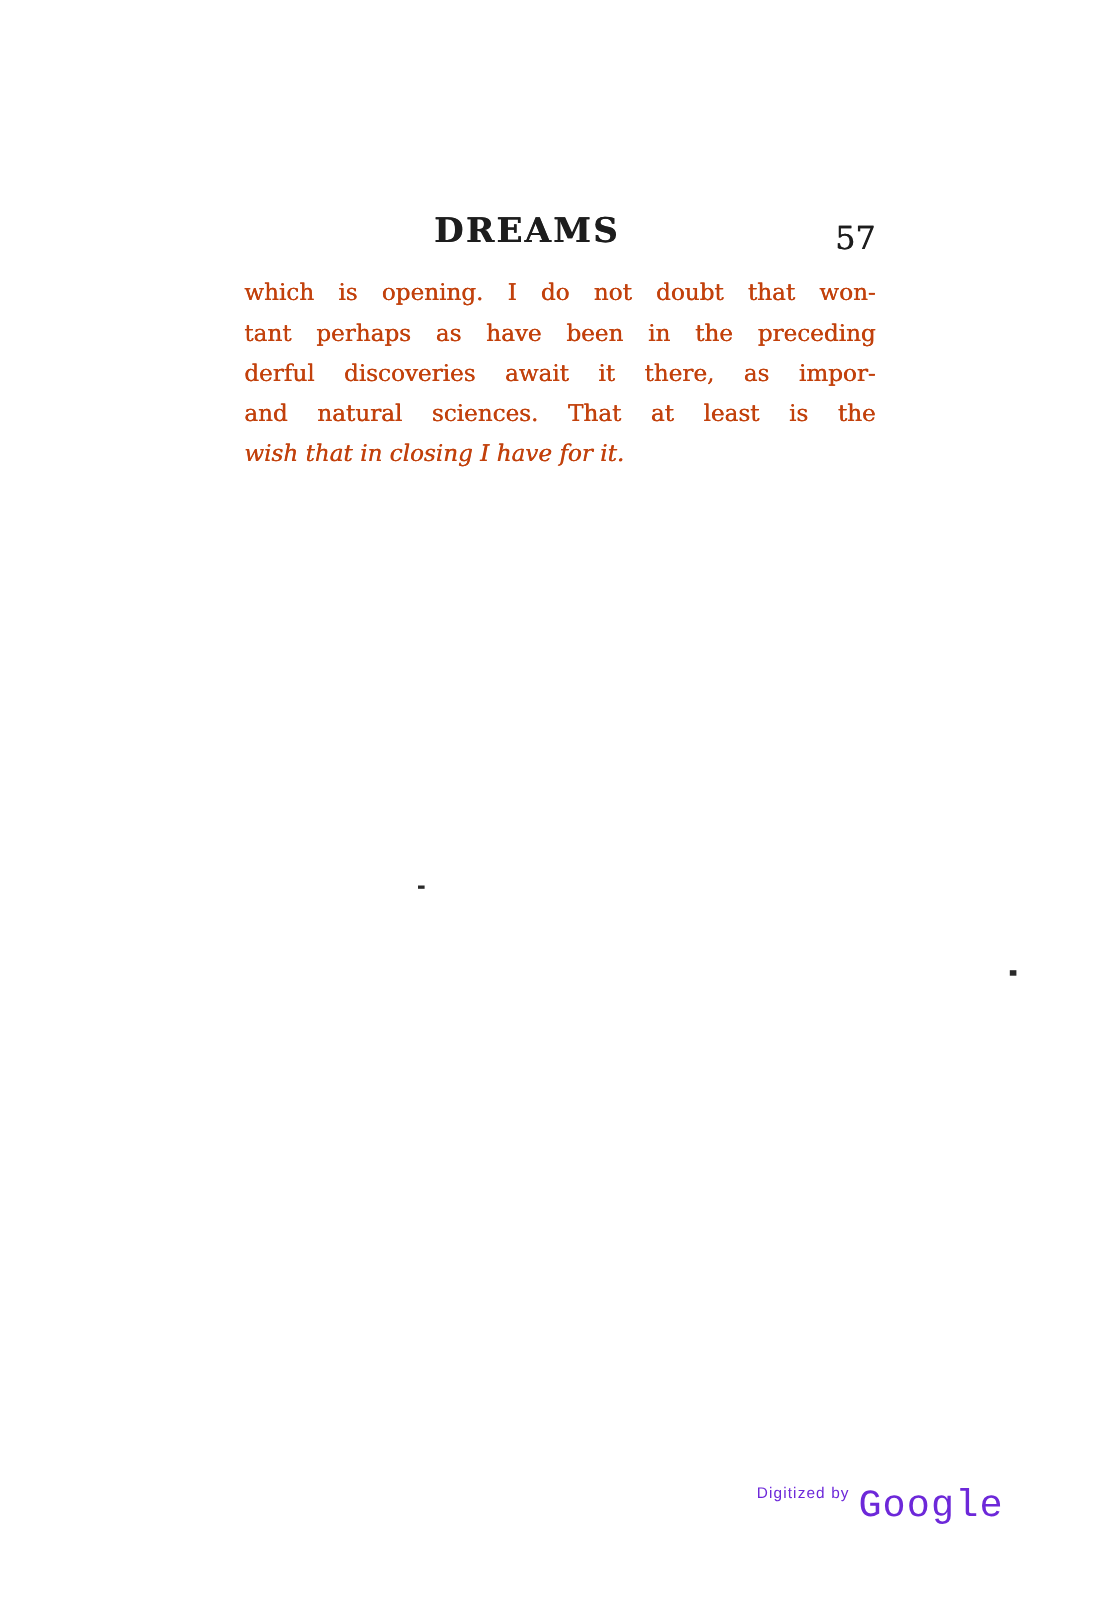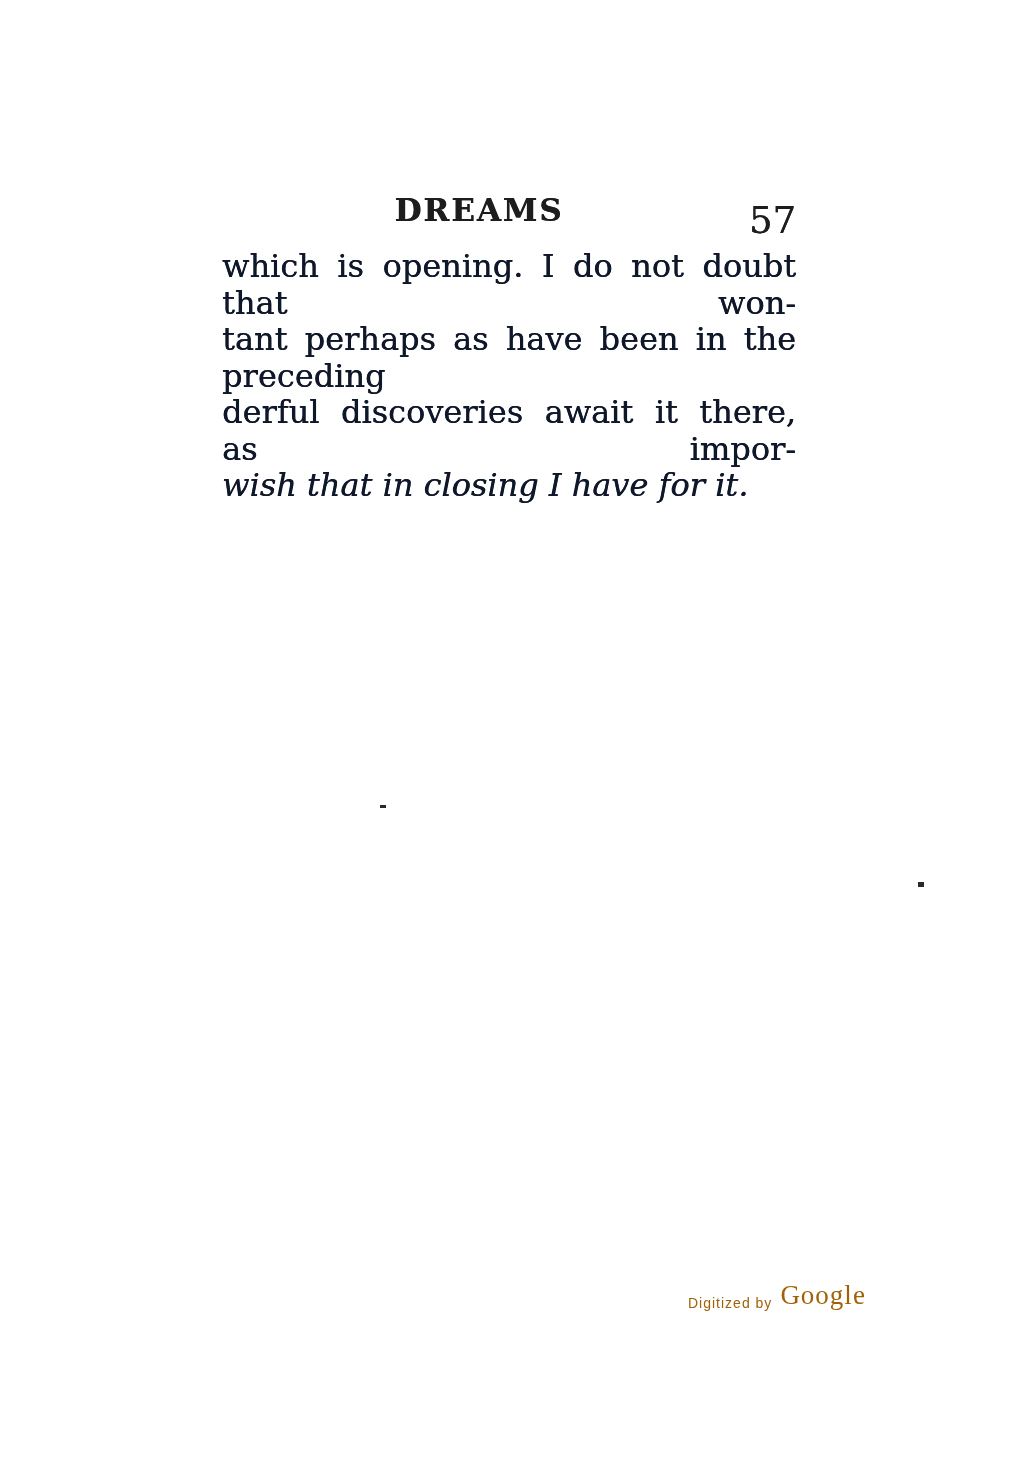--- a/index.html
+++ b/index.html
@@ -32,33 +32,33 @@
     font-size: 31px;
     font-weight: bold;
     letter-spacing: 2px;
     color: #1d1d1d;
     text-shadow: 0.4px 0 0 currentColor;
   }
   #page-number {
     position: absolute;
     right: 0;
     top: 7px;
-    font-size: 37px;
+    font-size: 29px;
     color: #1d1d1d;
     text-shadow: 0.4px 0 0 currentColor;
   }
   
   #body-text {
     position: absolute;
     top: 248px;
     left: 222px;
     width: 574px;
-    font-size: 32px;
+    font-size: 21px;
     line-height: 36.5px;
-    color: #0f172a;
+    color: #c2410c;
     text-shadow: 0.35px 0 0 currentColor;
   }
   .text-line {
     text-align: justify;
     text-align-last: justify;
     white-space: normal;
   }
   .text-line.last-line {
     text-align: left;
     text-align-last: left;
@@ -68,52 +68,53 @@
   .speck {
     position: absolute;
     background: #2a2a2a;
   }
   #speck-1 { left: 380px; top: 805px; width: 6px; height: 3px; }
   #speck-2 { left: 918px; top: 882px; width: 6px; height: 5px; }
   
   #watermark {
     position: absolute;
     left: 688px;
-    top: 1280px;
+    top: 1349px;
     display: flex;
-    align-items: flex-end;
-    color: #a16207;
+    align-items: flex-start;
+    color: #6d28d9;
     user-select: none;
   }
   #watermark-prefix {
     font-family: "Liberation Sans", sans-serif;
     font-size: 14px;
     letter-spacing: 1px;
     margin-right: 8px;
   }
   #watermark-logo {
-    font-family: Liberation Serif, serif;
-    font-size: 27px;
+    font-family: Liberation Mono, monospace;
+    font-size: 35px;
     letter-spacing: 1px;
   }
 </style>
 </head>
 <body>
 
 <div id="page">
 
   <div id="running-head">
     <div id="chapter-title">DREAMS</div>
     <div id="page-number">57</div>
   </div>
 
   <div id="body-text">
       <div class="text-line">which is opening.  I do not doubt that won-</div>
       <div class="text-line">tant perhaps as have been in the preceding</div>
       <div class="text-line">derful discoveries await it there, as impor-</div>
+      <div class="text-line">and natural sciences.  That at least is the</div>
       <div class="text-line last-line">wish that in closing I have for it.</div>
     </div>
 
   <div id="speck-1" class="speck"></div>
   <div id="speck-2" class="speck"></div>
 
   <div id="watermark">
     <span id="watermark-prefix">Digitized by</span>
     <span id="watermark-logo">Google</span>
   </div>

